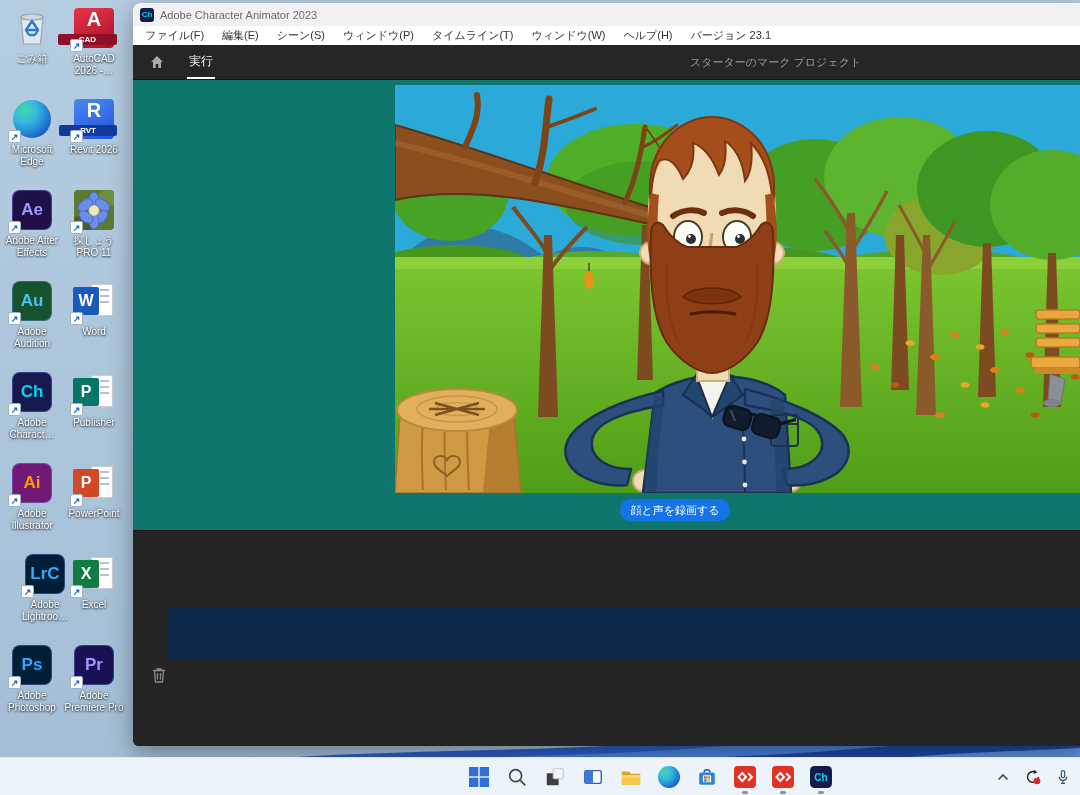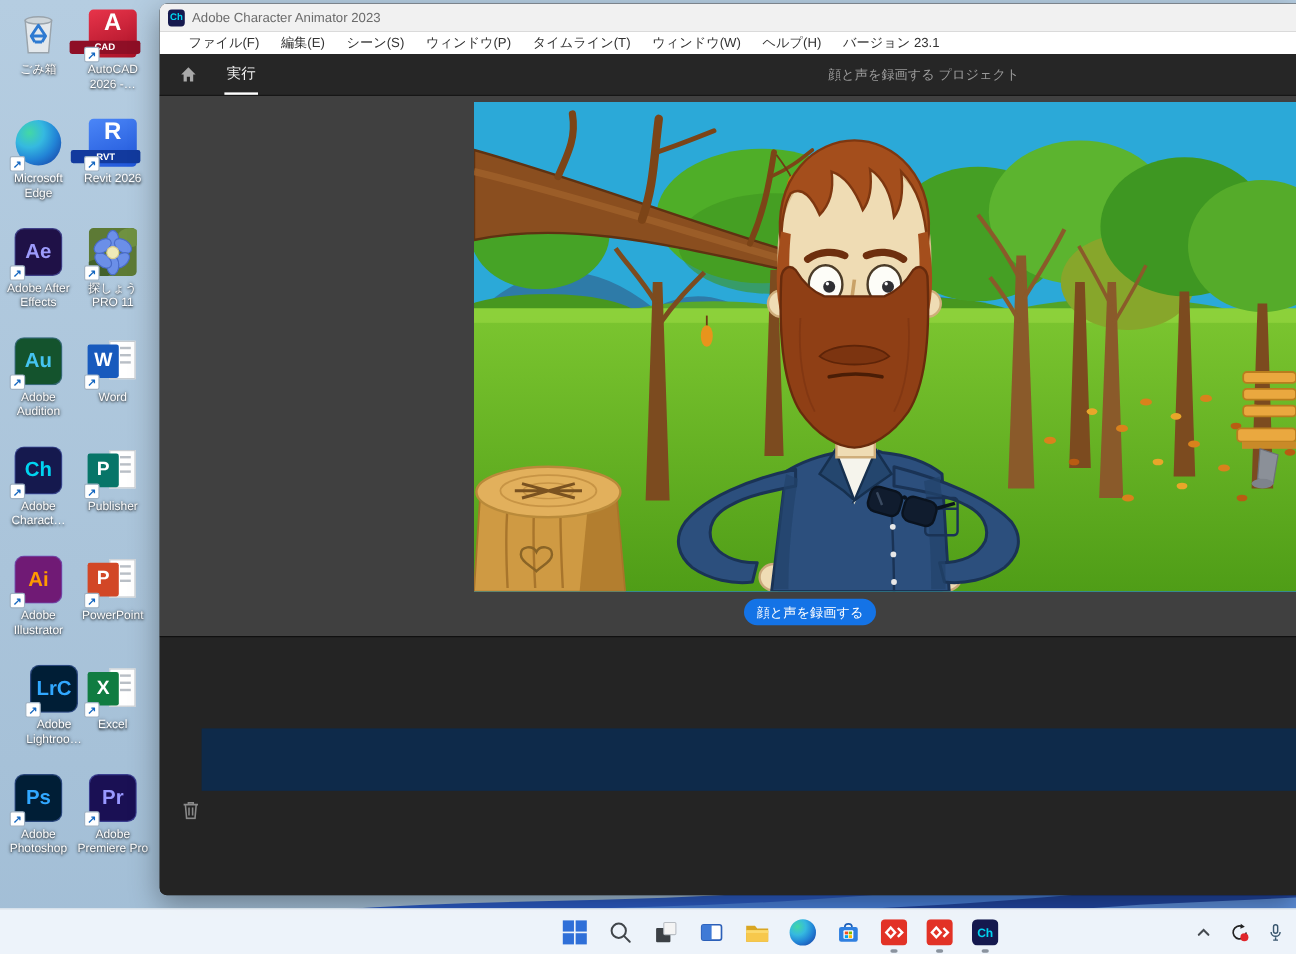--- a/index.html
+++ b/index.html
@@ -40,29 +40,29 @@
   .app-window { position:absolute; left:133px; top:3px; width:947px; height:743px;
     border-radius:6px 0 0 6px; overflow:hidden; background:#1b1b1b;
     box-shadow:0 8px 24px rgba(0,0,0,.35); }
   .titlebar { height:23px; background:#f1f1f1; display:flex; align-items:center;
     padding-left:7px; gap:6px; }
   .mini-ch { width:14px; height:14px; border-radius:3px; background:#15194e;
     color:#00d4f0; font-size:8px; font-weight:bold; display:flex;
     align-items:center; justify-content:center; }
   .titlebar .t-text { font-size:11px; color:#6b6b6b; }
   .menubar { height:19px; background:#ffffff; display:flex; align-items:center;
-    padding-left:15px; }
+    padding-left:3px; }
   .menu-item { font-size:11px; color:#333; padding:0 9px; cursor:default; }
   .tabbar { height:35px; background:#262626; display:flex; align-items:center;
     position:relative; border-bottom:1px solid #161616; }
   .home-btn { margin-left:16px; display:flex; align-items:center; }
   .tab-run { margin-left:22px; height:100%; display:flex; align-items:center;
     color:#f2f2f2; font-size:12px; border-bottom:2px solid #fff; padding:0 2px; }
   .project-label { position:absolute; left:557px; color:#9a9a9a; font-size:11px; }
-  .app-main { position:relative; height:450px; background:#404040; }
+  .app-main { position:relative; height:450px; background:#0f766e; }
   .viewport { position:absolute; left:262px; top:5px; width:685px; height:408px;
     overflow:hidden; background:#2BA9D8; }
   .btn { position:absolute; top:419px; height:22px; border-radius:12px;
     font-size:11px; display:flex; align-items:center; justify-content:center;
     cursor:pointer; font-family:"Liberation Sans",sans-serif; }
   .btn-record { left:487px; width:110px; background:#1473e6; color:#fff; border:none; }
   .btn-load { left:604px; width:170px; background:transparent; color:#c9c9c9;
     border:1.5px solid #8c8c8c; }
   .timeline { position:relative; height:216px; background:#242424;
     border-top:1px solid #101010; }
@@ -274,21 +274,21 @@
       <span class="menu-item">バージョン 23.1</span>
     </div>
 
   <div class="tabbar">
     <span class="home-btn">
       <svg width="16" height="16" viewBox="0 0 16 16">
         <path d="M8 2 L14 8 H12 V14 H9.3 V10 H6.7 V14 H4 V8 H2 Z" fill="#a9a9a9"></path>
       </svg>
     </span>
     <span class="tab-run">実行</span>
-    <span class="project-label">顔と声を録画する プロジェクト</span>
+    <span class="project-label">スターターのマーク プロジェクト</span>
   </div>
 
   <div class="app-main">
 
     <div class="viewport">
       <svg width="685" height="408" viewBox="0 0 685 408">
         <defs>
           <linearGradient id="gGrass" x1="0" y1="0" x2="0" y2="1">
             <stop offset="0" stop-color="#7cc630"></stop>
               <stop offset="1" stop-color="#4f9d17"></stop>

